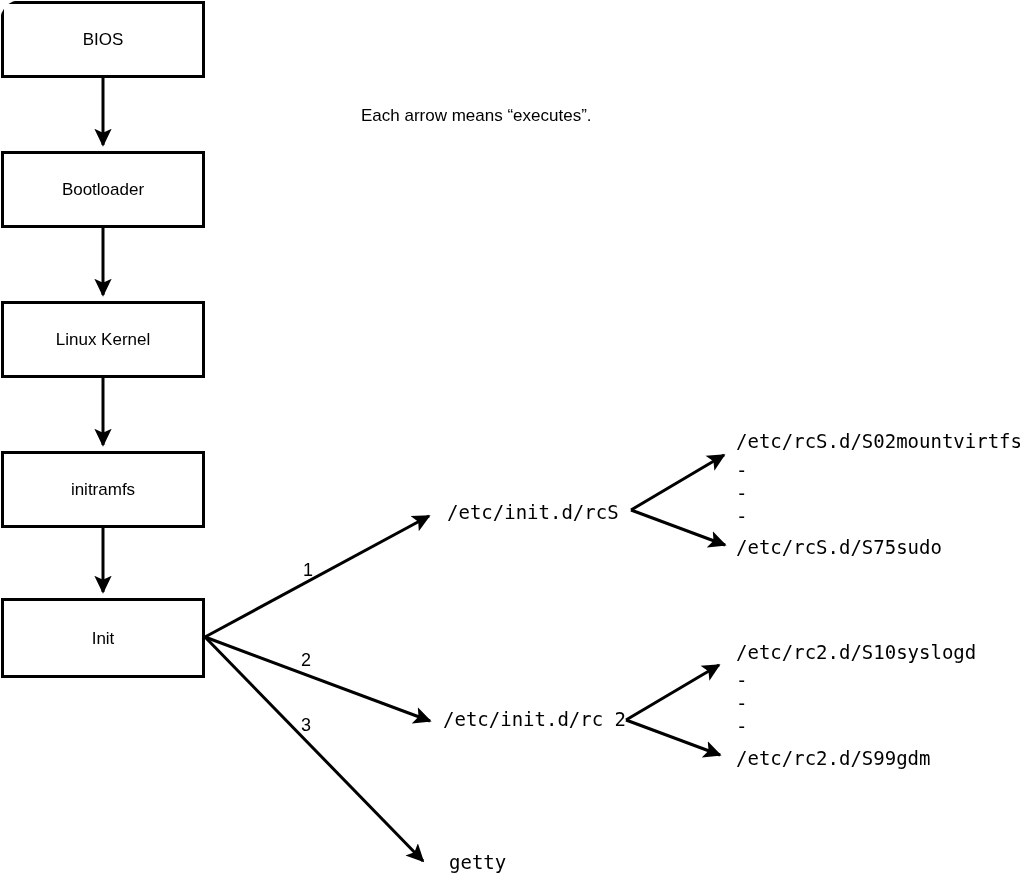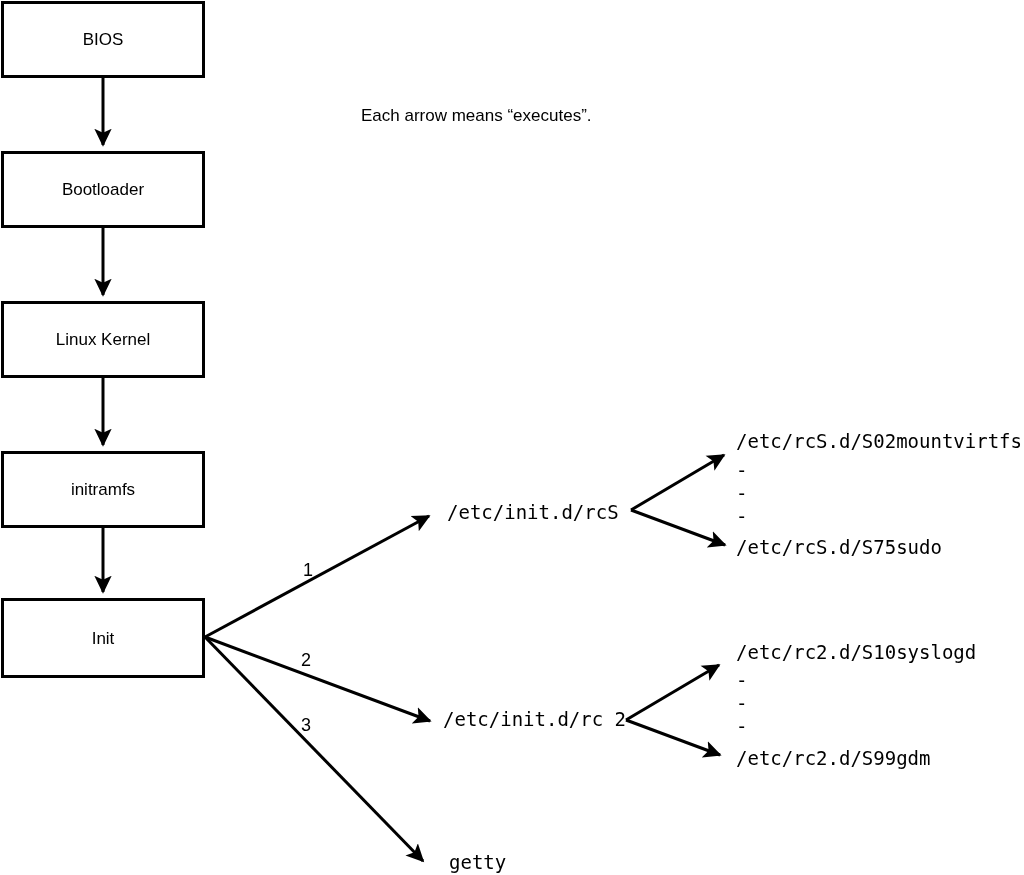--- a/index.html
+++ b/index.html
@@ -7,20 +7,21 @@
     padding: 0;
     background: #ffffff;
   }
   #canvas {
     position: relative;
     width: 1024px;
     height: 875px;
     background: #ffffff;
     overflow: hidden;
     font-family: "Liberation Sans", sans-serif;
+    border-radius: 21px;
   }
   #diagram-svg {
     position: absolute;
     top: 0;
     left: 0;
     width: 1024px;
     height: 875px;
   }
   .box-label {
     font-family: "Liberation Sans", sans-serif;

